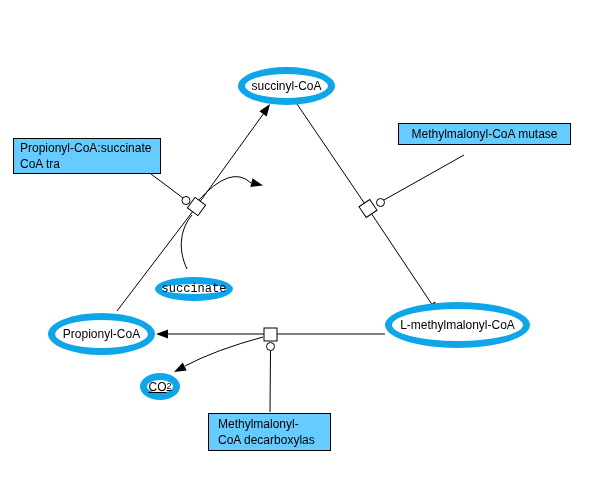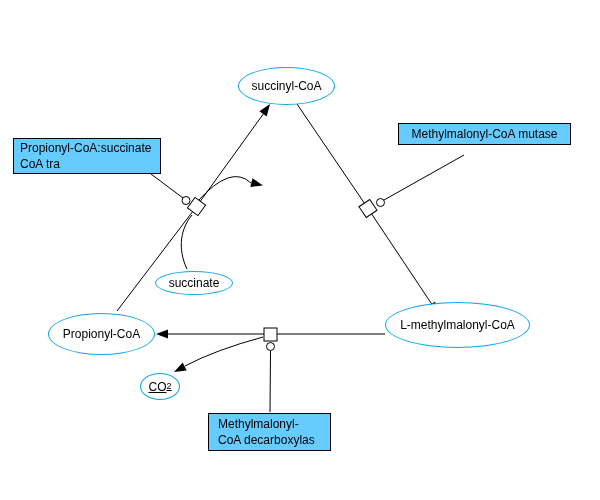--- a/index.html
+++ b/index.html
@@ -8,21 +8,21 @@
     width: 600px;
     height: 500px;
     background: #ffffff;
     font-family: "Liberation Sans", sans-serif;
     overflow: hidden;
   }
   svg.edges { position: absolute; left: 0; top: 0; }
   .species {
     position: absolute;
     background: #ffffff;
-    border: 1px solid #0ea5e9;
+    border: 7px solid #0ea5e9;
     border-radius: 50%;
     display: flex;
     align-items: center;
     justify-content: center;
     font-size: 12px;
     color: #000000;
     box-sizing: border-box;
     white-space: nowrap;
   }
   .species sub { font-size: 9px; line-height: 1; }
@@ -36,21 +36,21 @@
     box-sizing: border-box;
     white-space: nowrap;
   }
   .enzyme .ln { line-height: 16px; }
   #enz-transferase { left: 13px; top: 138px; width: 148px; height: 36px; padding: 1px 6px; }
   #enz-mutase { left: 398px; top: 123px; width: 173px; height: 22px;
                 display: flex; align-items: center; justify-content: center; }
   #enz-decarboxylase { left: 208px; top: 413px; width: 123px; height: 38px; padding: 2px 6px 12px 9px; }
   #sp-succinyl { left: 238px; top: 67px;  width: 97px;  height: 38px; }
   #sp-propionate { left: 248px; top: 188px; width: 86px; height: 21px; }
-  #sp-succinate { left: 155px; top: 271px; width: 78px; height: 24px; }
+  #sp-succinate { left: 155px; top: 277px; width: 78px; height: 24px; font-family: Liberation Mono, monospace; }
   #sp-propionyl { left: 48px;  top: 313px; width: 107px; height: 42px; }
   #sp-lmethylmalonyl { left: 385px; top: 302px; width: 145px; height: 46px; }
   #sp-co2 { left: 140px; top: 373px; width: 40px; height: 27px; text-decoration: underline; }
 </style>
 </head>
 <body>
 
 <div class="canvas">
 
   <svg class="edges" width="600" height="500" viewBox="0 0 600 500">

